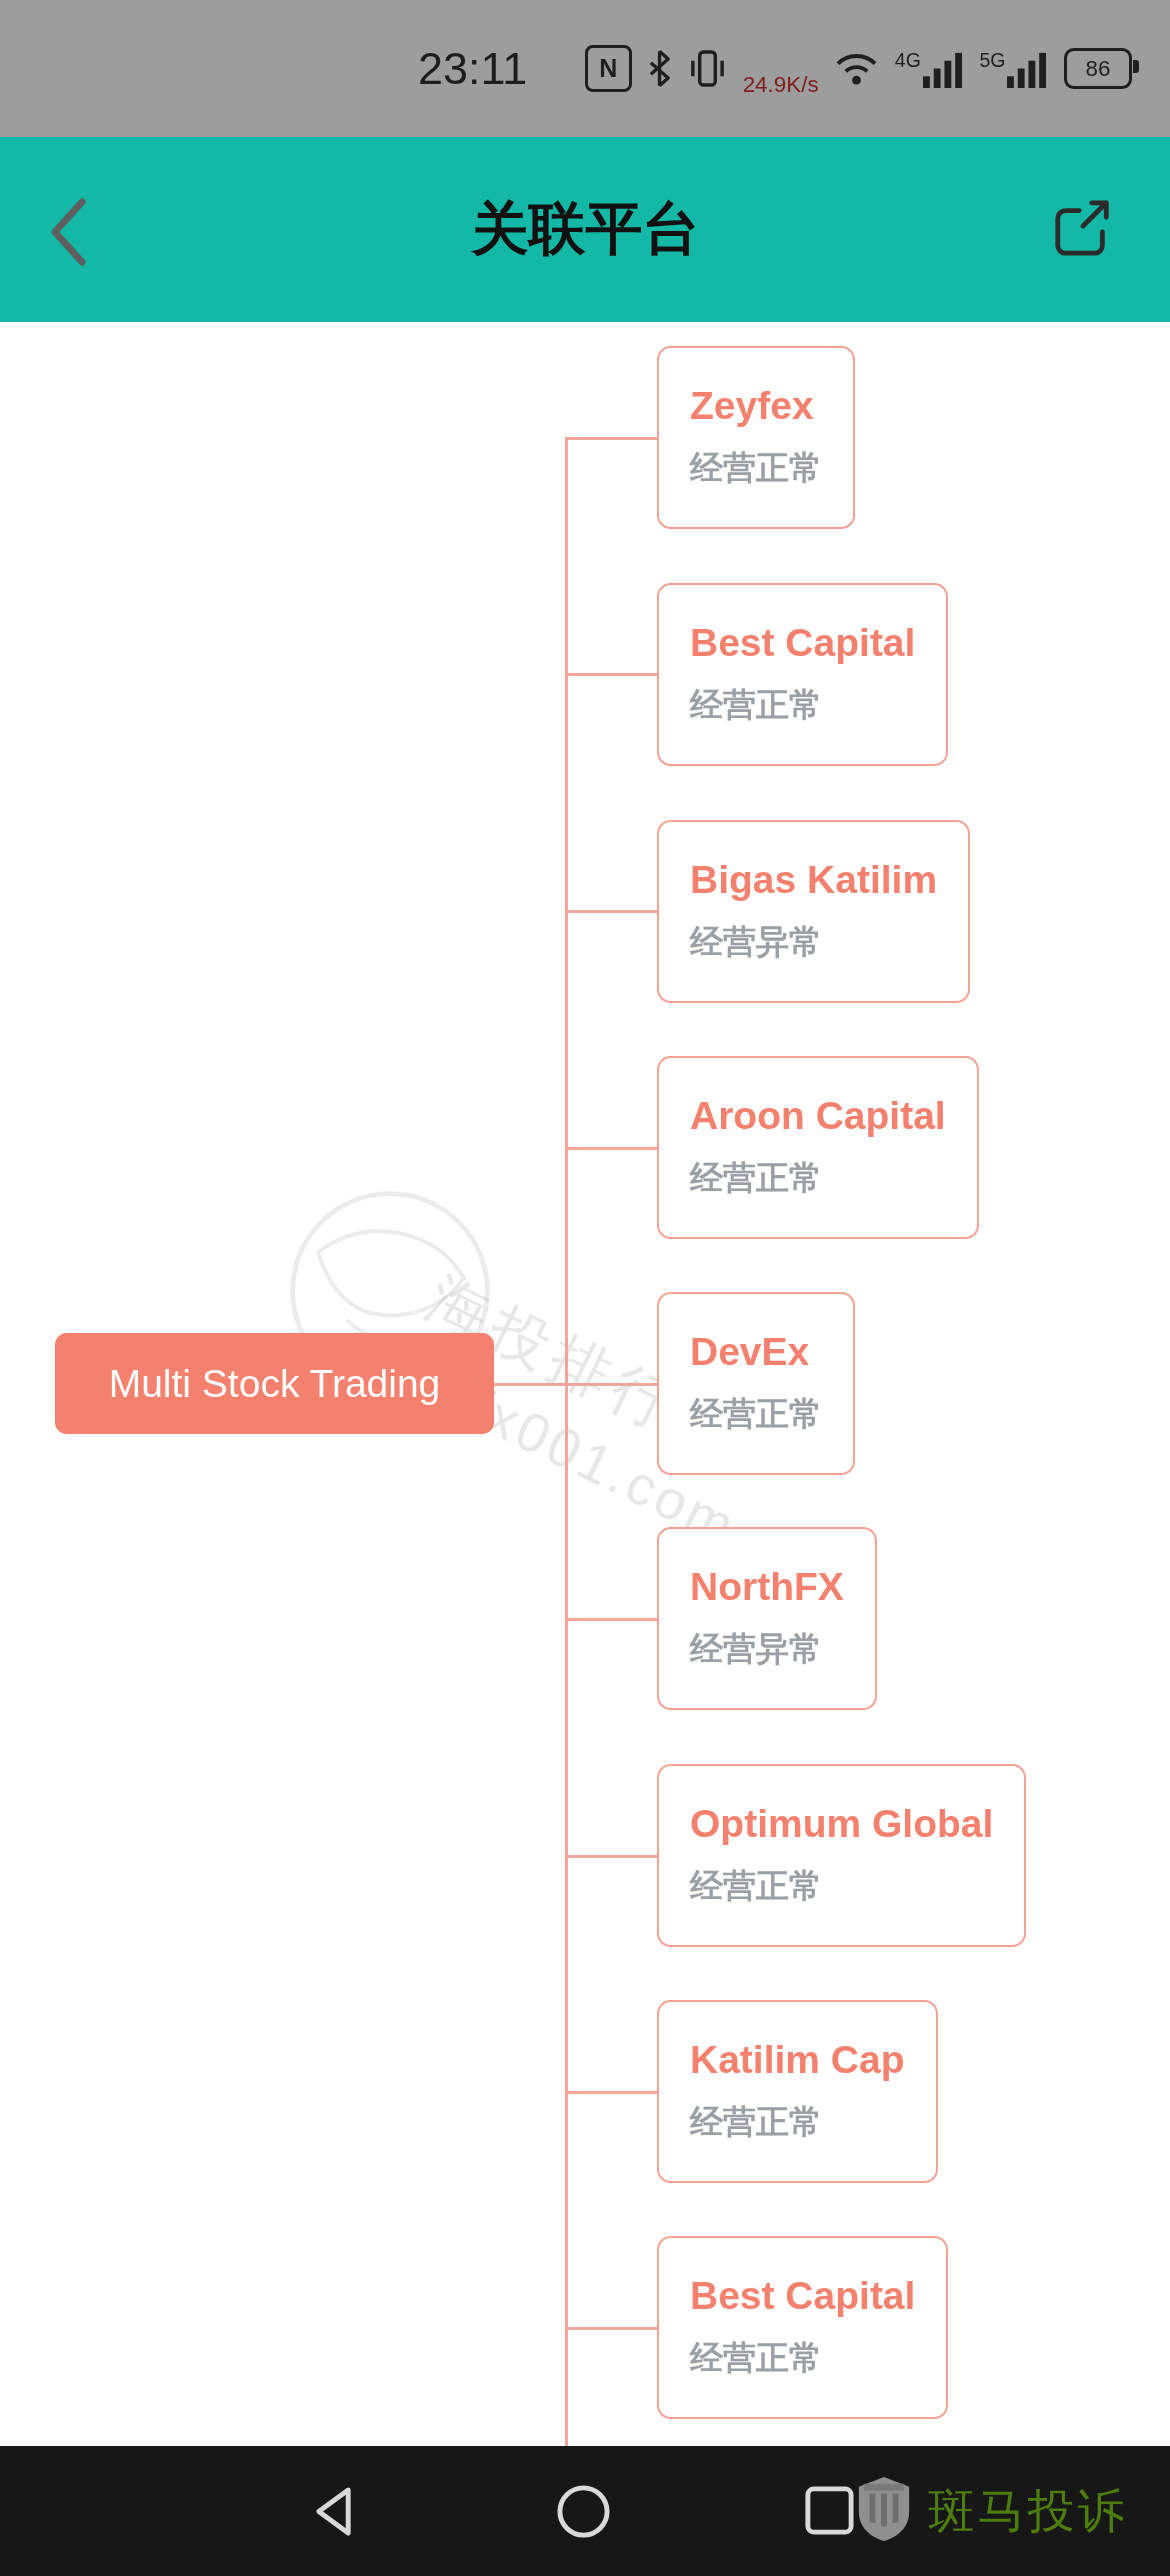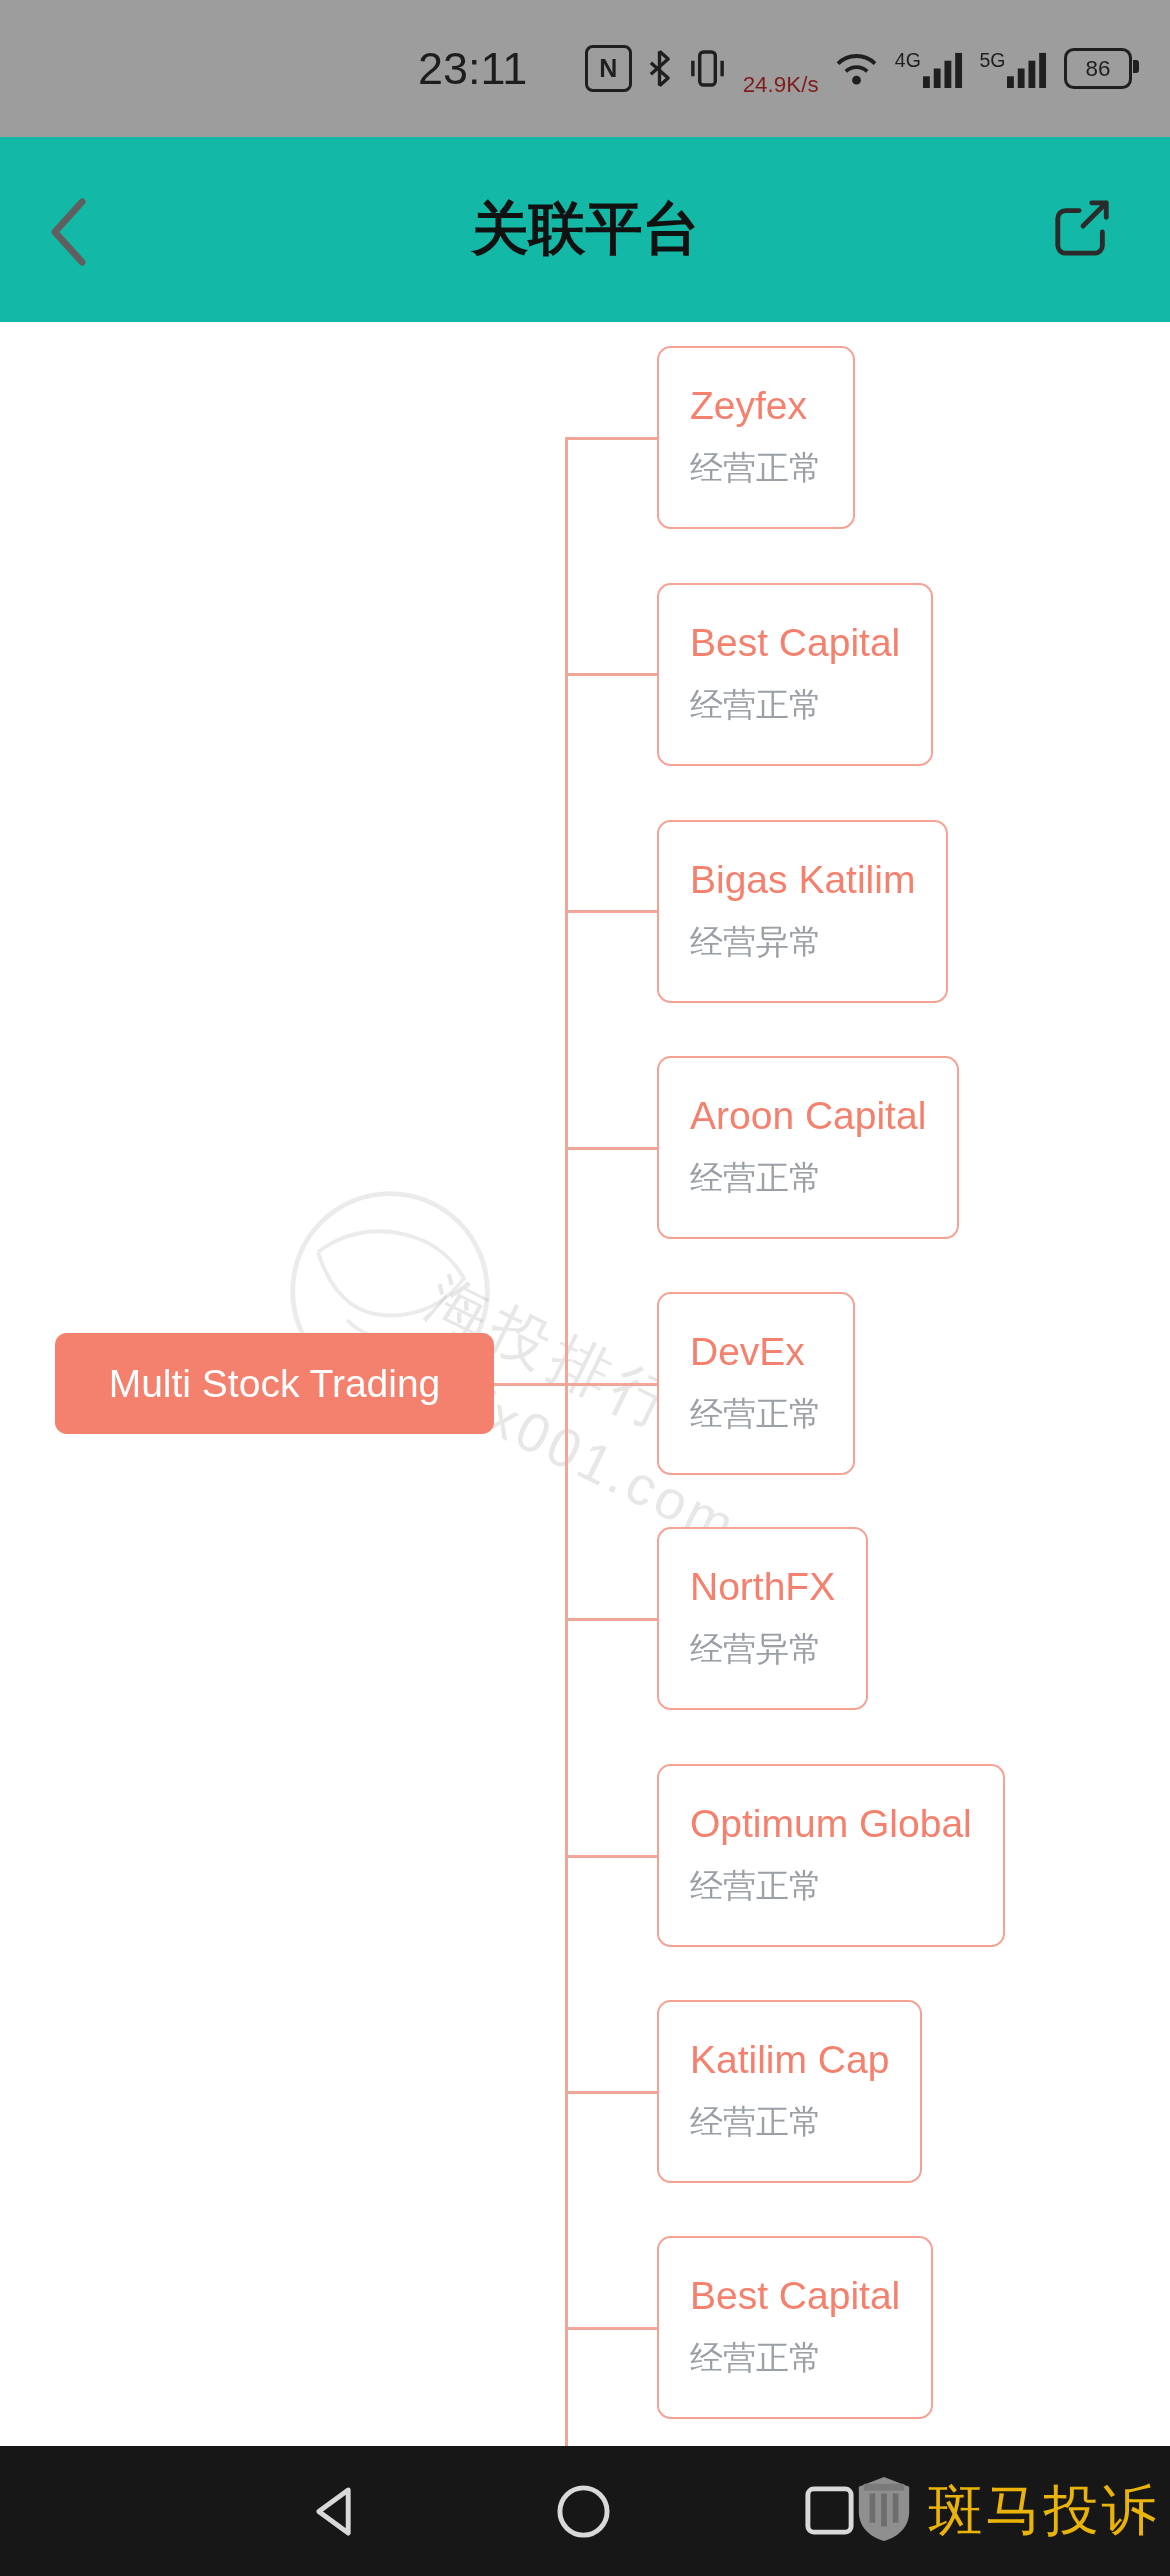--- a/index.html
+++ b/index.html
@@ -37,39 +37,39 @@
   .root-node{position:absolute;left:55px;top:1011px;width:439px;height:101px;
              background:#f4816e;border-radius:11.7px;display:flex;align-items:center;
              justify-content:center;color:#fff;font-size:39px;white-space:nowrap;}
 
   .trunk{position:absolute;left:565px;top:115px;width:2.9px;height:2009px;background:#f0a79a;}
   .hline{position:absolute;left:567px;width:90px;height:2.9px;background:#f0a79a;}
   .root-hline{position:absolute;left:494px;top:1061px;width:73px;height:2.9px;background:#f0a79a;}
 
   .child{position:absolute;left:657px;min-height:183px;width:max-content;background:#fff;
          border:2.9px solid #f5a294;border-radius:13.7px;padding:0 31px;box-sizing:border-box;
-         display:flex;flex-direction:column;justify-content:center;gap:18px;white-space:nowrap;}
+         display:flex;flex-direction:column;justify-content:center;gap:18px;white-space:nowrap;font-weight:bold;}
   .child .cname{font-size:39px;color:#f4816e;}
   .child .cstatus{font-size:33px;color:#9aa0a6;}
 
   
   .wm-globe{position:absolute;left:279px;top:852px;width:222px;height:234px;opacity:.16;}
   .wm-text{position:absolute;left:449px;top:937px;transform:rotate(26deg);
            transform-origin:left top;color:#8a8a8a;opacity:.20;}
   .wm-text .l1{font-size:60px;letter-spacing:7.8px;}
   .wm-text .l2{font-size:55px;letter-spacing:3.9px;margin-left:86px;margin-top:5.9px;}
 
   
   .navbar{position:absolute;left:0;top:2446px;width:1171px;height:130px;background:#171717;}
   .nav-ic{position:absolute;top:37px;cursor:pointer;}
   .nav-back{left:309px;}
   .nav-home{left:555px;}
   .nav-recent{left:802px;}
   .brand{position:absolute;left:854px;top:0;height:130px;display:flex;align-items:center;gap:13.7px;}
-  .brand-label{font-size:55px;color:#eab308;letter-spacing:2.9px;}
+  .brand-label{font-size:47px;color:#4d7c0f;letter-spacing:2.9px;}
 </style>
 </head>
 <body>
 
 <div class="screen">
 
   <div class="statusbar">
     <span class="time">23:11</span>
     <div class="sticons">
       <span class="sticon nfc">N</span>

